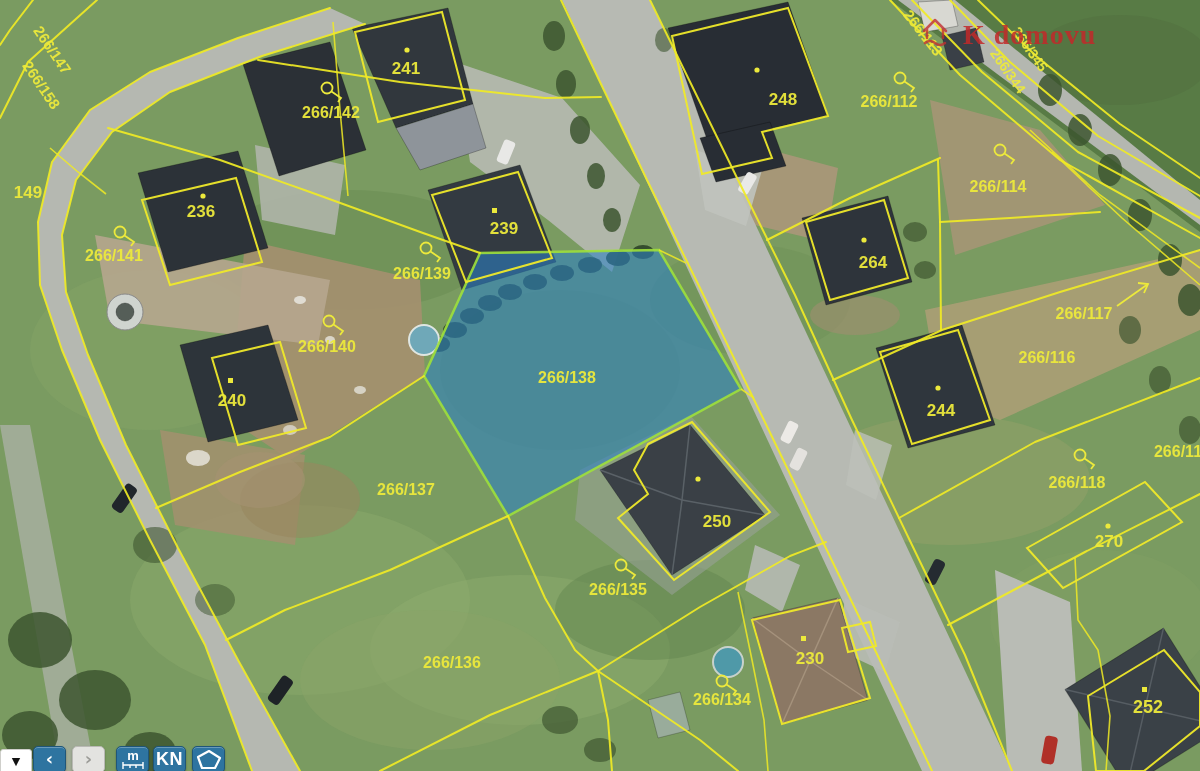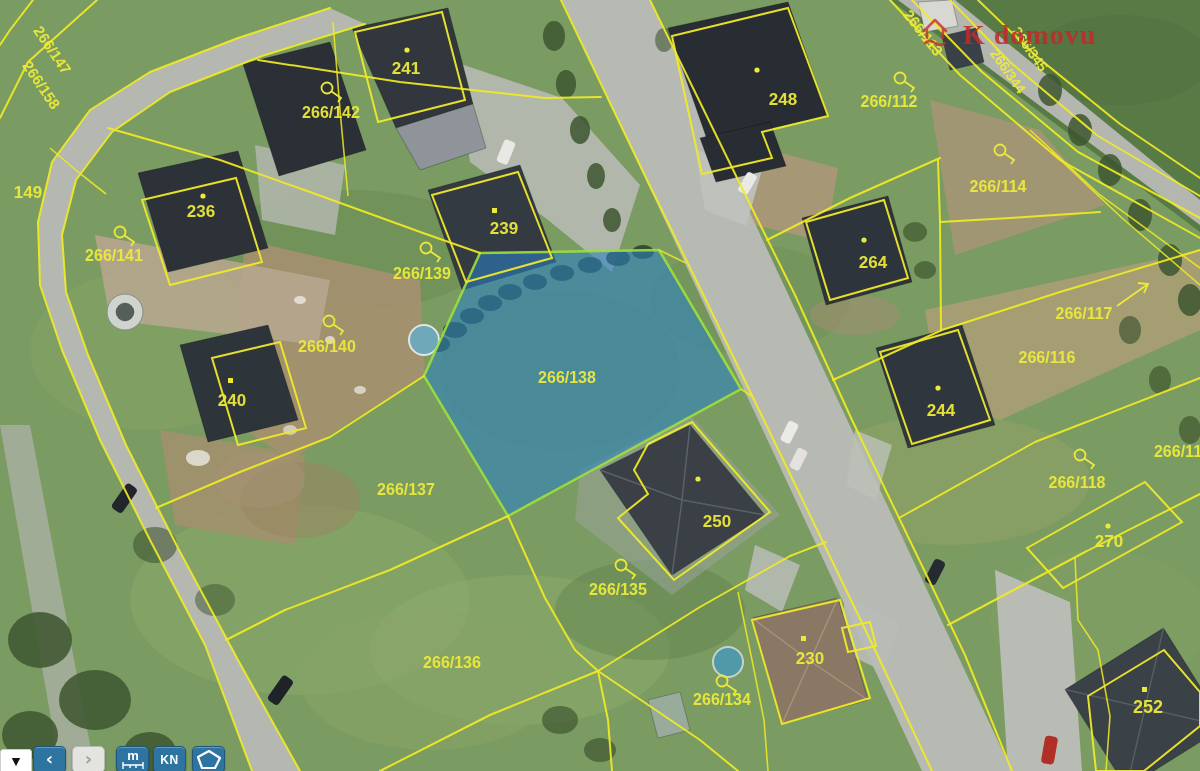--- a/index.html
+++ b/index.html
@@ -11,21 +11,21 @@
   .yline{stroke:#f0ea25;stroke-width:2;fill:none;stroke-linejoin:round;stroke-linecap:round;opacity:.92;}
   .yline-thin{stroke:#f0ea25;stroke-width:1.6;fill:none;opacity:.85;}
   .boutline{stroke:#efe92a;stroke-width:2;fill:none;stroke-linejoin:miter;opacity:.95;}
   .marker{stroke:#ece93c;stroke-width:1.8;fill:none;}
   
   .tb-btn{position:absolute;height:27px;width:33px;border-radius:5px;display:flex;align-items:center;
     justify-content:center;box-sizing:border-box;cursor:pointer;}
   .tb-blue{background:#2e74a0;border:1px solid #1f5679;box-shadow:inset 0 1px 0 rgba(255,255,255,.28), 0 1px 2px rgba(0,0,0,.35);color:#fff;}
   .tb-disabled{background:#e3e3e0;border:1px solid #b9b9b5;color:#9b9b97;box-shadow:0 1px 2px rgba(0,0,0,.25);}
   .tb-chevron{font-size:18px;font-weight:700;line-height:1;margin-top:-2px;font-family:"DejaVu Sans", sans-serif;}
-  .tb-kn{font-size:12px;font-weight:700;letter-spacing:.5px;font-family:"Liberation Sans", sans-serif;}
+  .tb-kn{font-size:18px;font-weight:700;letter-spacing:.5px;font-family:"Liberation Sans", sans-serif;}
   .dd{position:absolute;left:0;top:749px;width:30px;height:23px;background:#fff;border:1px solid #cfcfcb;
     border-radius:3px;display:flex;align-items:center;justify-content:center;box-shadow:0 1px 2px rgba(0,0,0,.3);cursor:pointer;}
   .dd span{font-size:11px;color:#111;font-family:"DejaVu Sans", sans-serif;}
 </style>
 </head>
 <body>
 
 <div class="viewport">
 <svg class="map-svg" width="1200" height="771" viewBox="0 0 1200 771">
 

